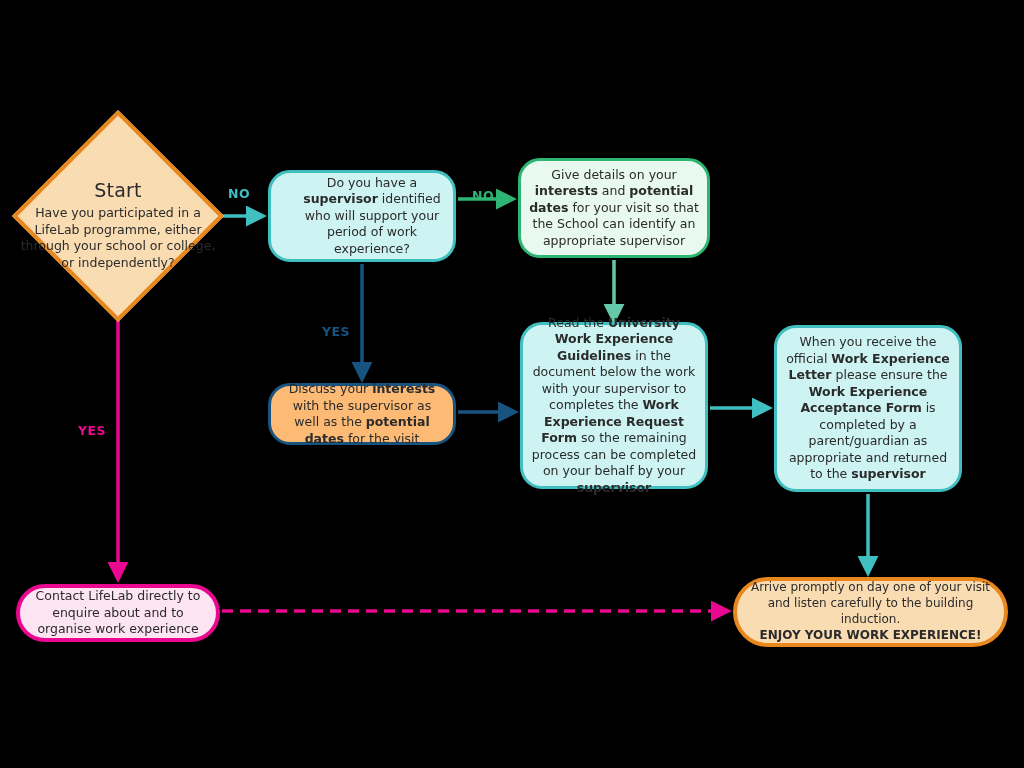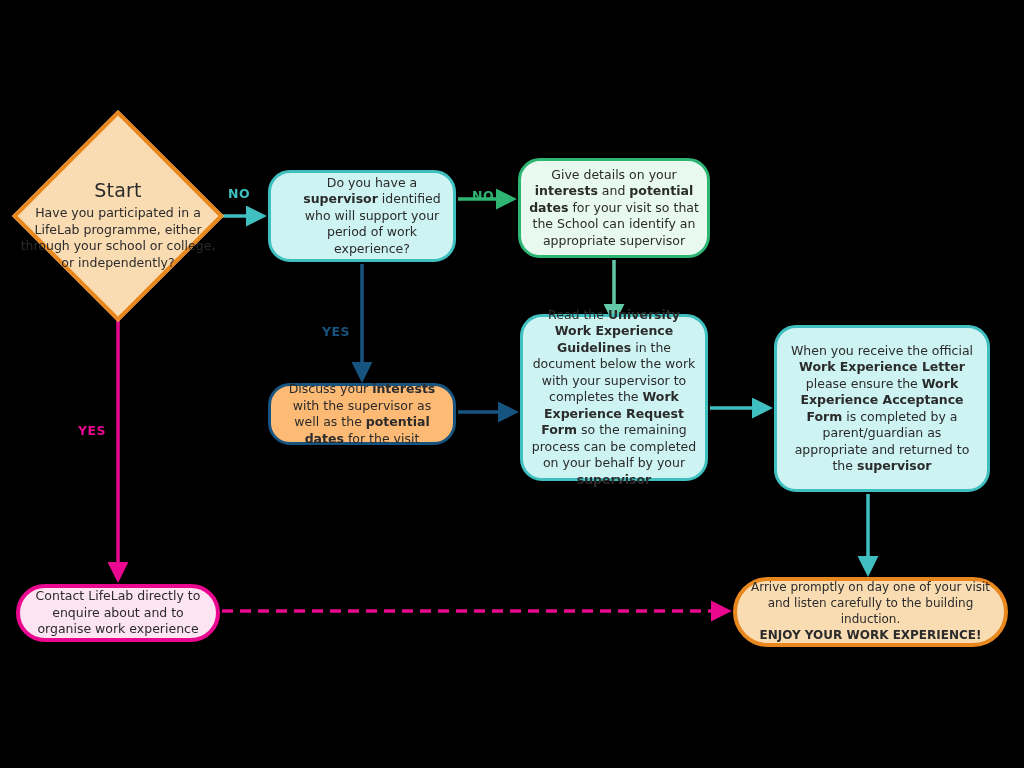--- a/index.html
+++ b/index.html
@@ -99,29 +99,29 @@
     font-size: 12.5px;
   }
   #n-discuss {
     left: 268px; top: 383px;
     width: 188px; height: 62px;
     background: #fdba74;
     border-color: #17537f;
     font-size: 12.5px;
   }
   #n-read {
-    left: 520px; top: 314px;
+    left: 520px; top: 322px;
     width: 188px; height: 167px;
     background: #cdf3f2;
     border-color: #3fbfbf;
     font-size: 12.5px;
   }
   #n-letter {
     left: 774px; top: 325px;
-    width: 216px; height: 167px;
+    width: 188px; height: 167px;
     background: #cdf3f2;
     border-color: #3fbfbf;
     font-size: 12.5px;
   }
   #n-contact {
     left: 16px; top: 584px;
     width: 204px; height: 58px;
     background: #fce4f2;
     border-color: #e9088f;
     font-size: 12.5px;

